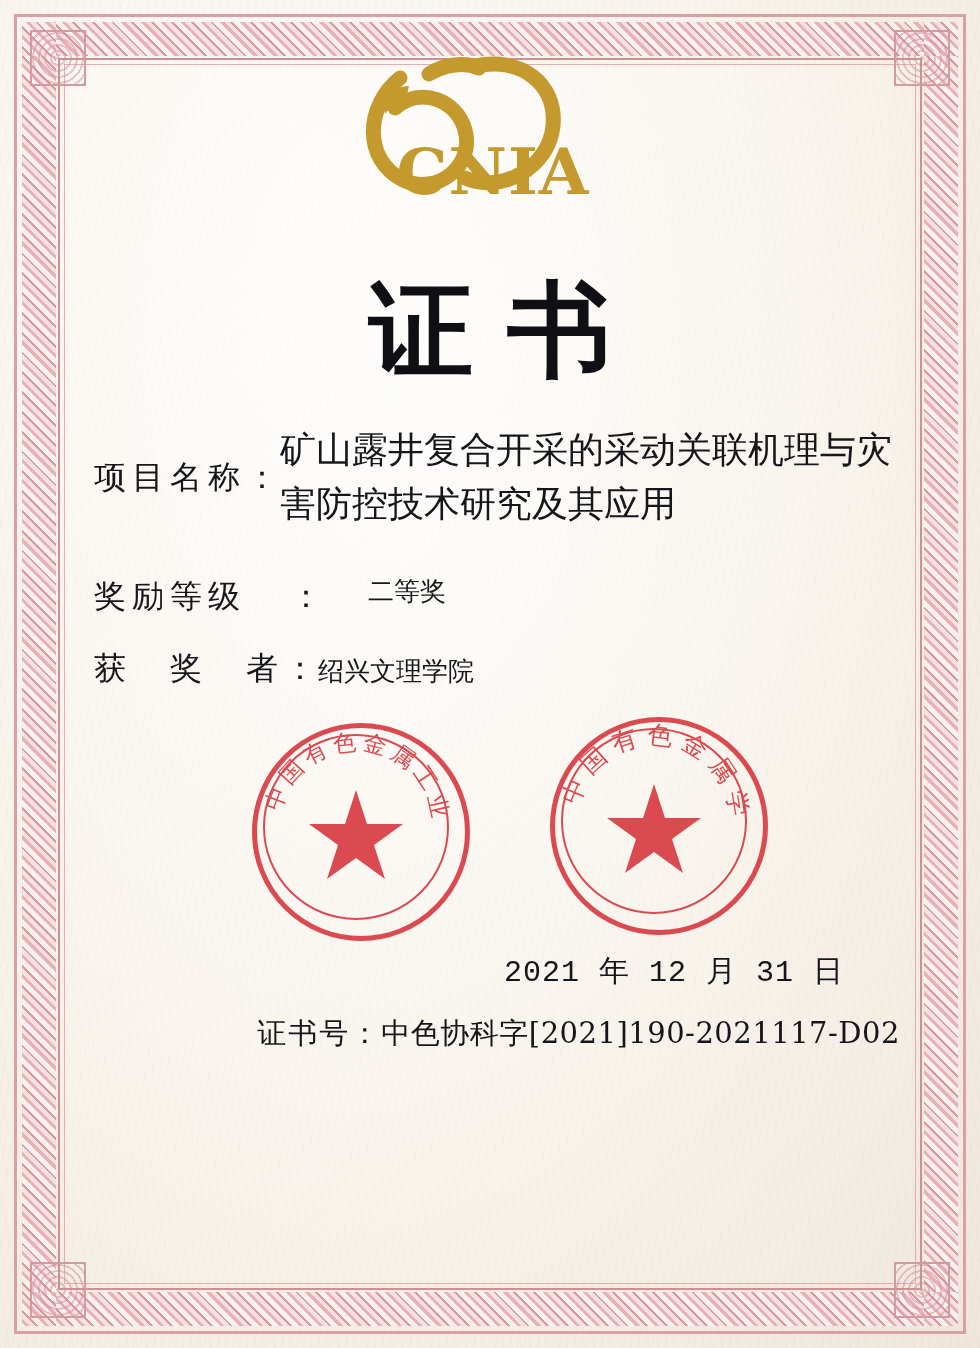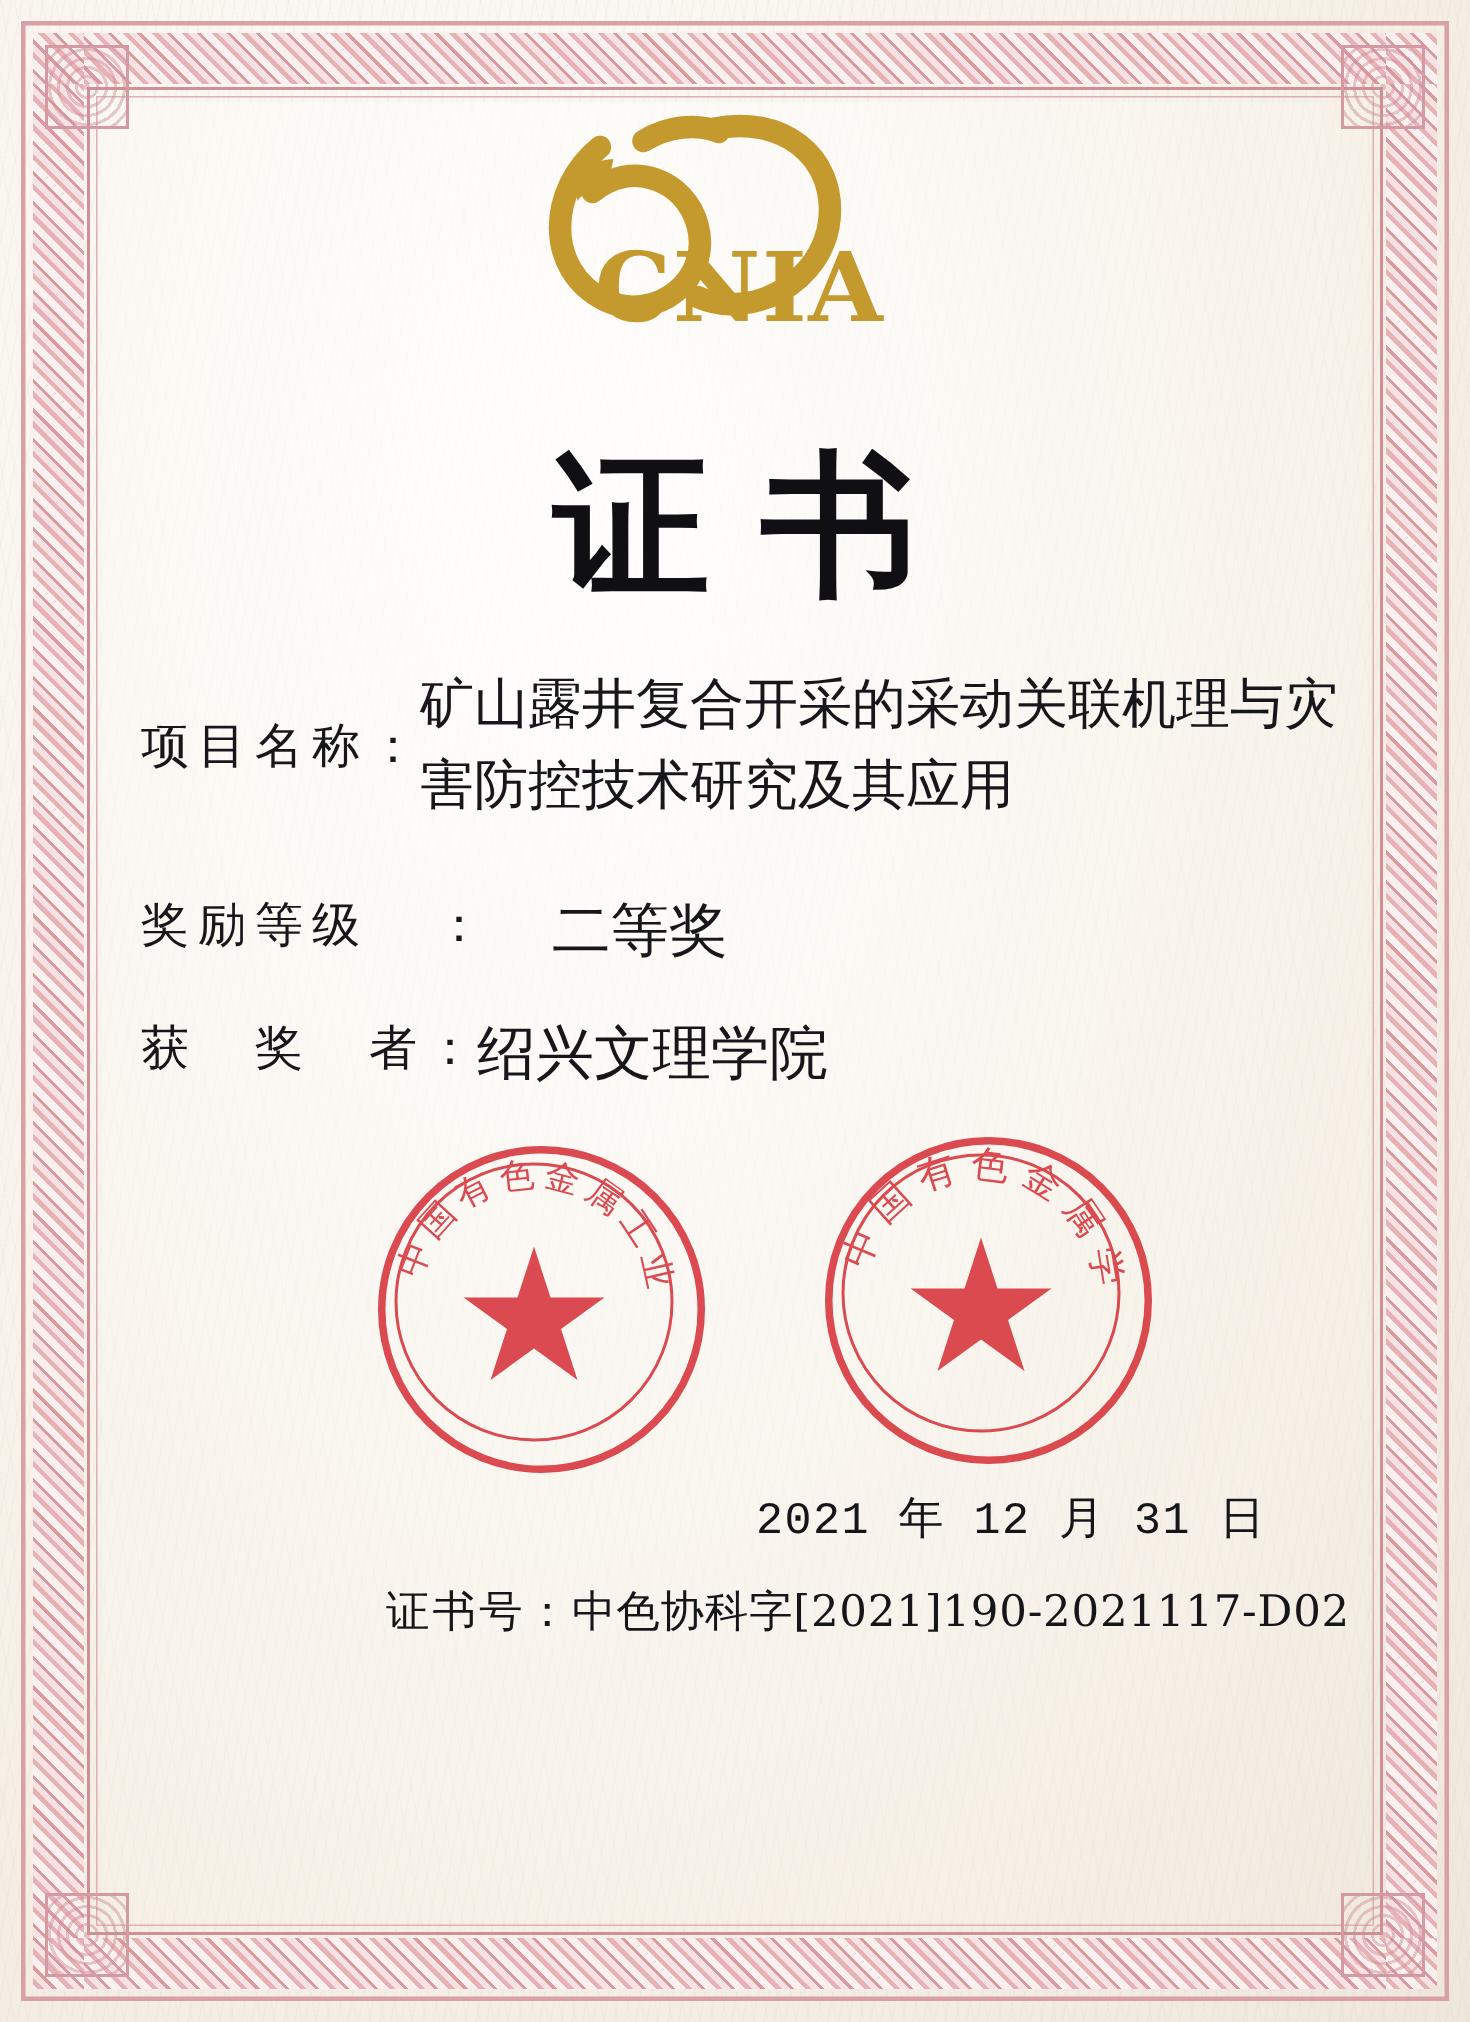--- a/index.html
+++ b/index.html
@@ -115,21 +115,21 @@
   }
   #corner-tl { left: 30px; top: 30px; }
   #corner-tr { right: 30px; top: 30px; }
   #corner-bl { left: 30px; bottom: 30px; }
   #corner-br { right: 30px; bottom: 30px; }
 
   
   #content {
     position: absolute;
     left: 80px;
-    top: 52px;
+    top: 32px;
     width: 820px;
     height: 1280px;
     z-index: 5;
   }
 
   
   #logo-block {
     text-align: center;
     padding-top: 16px;
     height: 190px;
@@ -186,31 +186,31 @@
     letter-spacing: 6px;
     flex: 0 0 auto;
     padding-top: 2px;
   }
   .field-colon {
     font-size: 32px;
     flex: 0 0 auto;
     padding-top: 2px;
   }
   .field-value {
-    font-size: 39px;
+    font-size: 26px;
     line-height: 1.45;
     flex: 1 1 auto;
     padding-left: 2px;
   }
 
   #project-row { margin-top: 30px; align-items: center; }
   #project-row .field-value { font-size: 36px; line-height: 1.5; }
 
   #level-row { margin-top: 42px; gap: 44px; }
-  #winner-row { margin-top: 26px; }
+  #winner-row { margin-top: 26px; align-items: flex-end; }
 
   
   #seals {
     position: relative;
     height: 230px;
     margin-top: 26px;
   }
   .seal {
     position: absolute;
     width: 208px;

